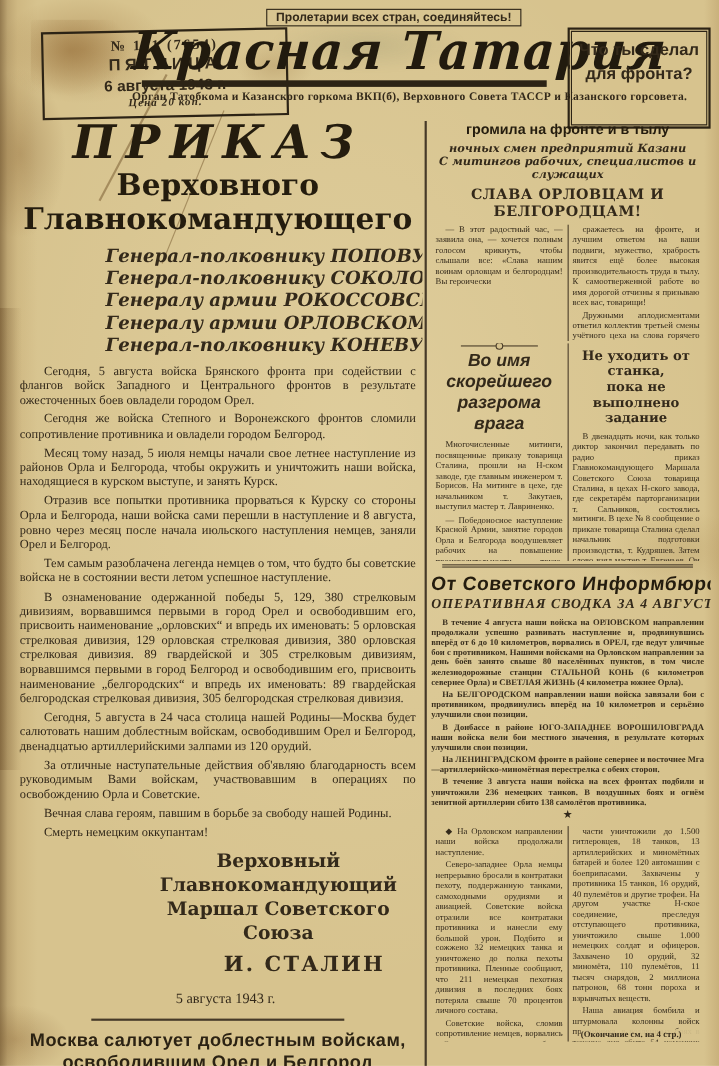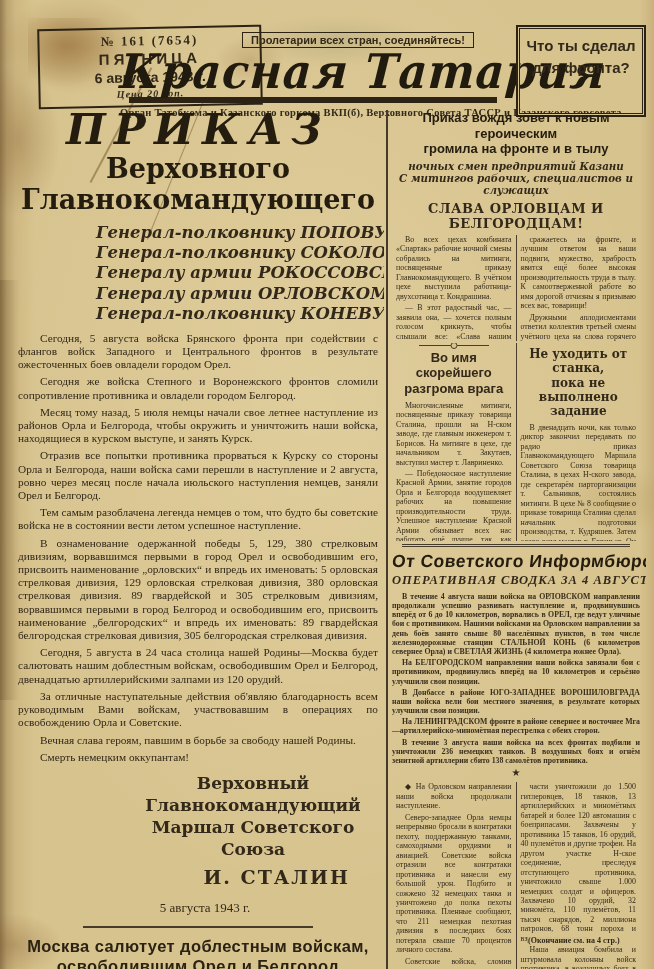--- a/index.html
+++ b/index.html
@@ -38,21 +38,21 @@
   .issue-box{
     position:absolute; left:38px; top:27px; width:224px; height:80px;
     border:2.5px solid #2c2315; padding:4px 8px 2px; text-align:center;
     transform:rotate(-1.2deg);
   }
   .issue-num{ font-size:13px; font-weight:bold; letter-spacing:2px; }
   .issue-day{ font-family:"Liberation Sans",sans-serif; font-size:15px; font-weight:bold; letter-spacing:4px; margin-top:1px; }
   .issue-date{ font-family:"Liberation Sans",sans-serif; font-size:14px; font-weight:bold; margin-top:2px; }
   .issue-price{ font-size:10px; font-weight:bold; font-style:italic; margin-top:3px; letter-spacing:1px; }
 
-  .mast-center{ position:absolute; left:120px; top:30px; width:386px; text-align:center; }
+  .mast-center{ position:absolute; left:120px; top:6px; width:386px; text-align:center; }
   .slogan{
     display:inline-block; border:1.5px solid #2c2315; padding:1px 8px;
     font-family:"Liberation Sans",sans-serif; font-size:11px; font-weight:bold; margin-left:90px;
   }
   .paper-title{
     margin-top:2px; font-family:"DejaVu Serif",serif; font-weight:bold; font-style:italic;
     font-size:44px; line-height:1.0; letter-spacing:1px; color:#211a0e;
     transform:scaleY(1.08) skewX(-4deg); white-space:nowrap;
   }
   .title-rule{ margin:3px auto 0; width:368px; height:6px; background:#2c2315; }
@@ -108,21 +108,21 @@
     font-size:13px; letter-spacing:.5px; margin-top:4px; }
   .two-cols{ display:flex; margin-top:4px; }
   .subcol{ flex:1; padding:0 4px; min-width:0; }
   .subcol p{ font-size:7.9px; line-height:1.2; text-align:justify; text-indent:9px; margin-bottom:2px; }
   .rally-cols{ height:106px; overflow:hidden; }
   .sep-dot{ width:70px; height:1px; background:#4a3d29; margin:2px auto 4px; position:relative; }
   .sep-dot::after{ content:""; position:absolute; left:50%; top:-2.5px; width:5px; height:5px;
     border:1px solid #4a3d29; border-radius:50%; transform:translateX(-50%); background:#d7c38e; }
   .articles-row{ height:198px; overflow:hidden; margin-top:2px; }
   .fact-title{ text-align:center; font-family:"Liberation Sans",sans-serif; font-weight:bold;
-    font-size:13px; line-height:1.2; margin:2px 0 4px; }
+    font-size:16px; line-height:1.2; margin:2px 0 4px;font-style:italic; }
   .mach-title{ text-align:center; font-family:"DejaVu Serif",serif; font-weight:bold;
     font-size:12px; line-height:1.2; margin:4px 0 4px; }
 
   .ib-rule{ height:3px; border-top:1px solid #463a28; border-bottom:1px solid #463a28; margin:3px 10px 4px; }
   .ib-title{ font-family:"Liberation Sans",sans-serif; font-weight:bold; font-size:17.5px;
     transform:skewX(-6deg); letter-spacing:.5px; color:#241c0e; white-space:nowrap; }
   .ib-sub{ font-family:"Liberation Serif",serif; font-style:italic; font-weight:bold;
     font-size:12.5px; letter-spacing:1px; margin-top:1px; white-space:nowrap; }
   .ib-body{ margin-top:4px; }
   .ib-body p{ font-size:7.8px; line-height:1.18; text-align:justify; text-indent:10px; margin-bottom:2px; font-weight:bold; color:#3a2f1e; }
@@ -172,21 +172,21 @@
       <div>Генерал-полковнику СОКОЛОВСКОМУ</div>
       <div>Генералу армии РОКОССОВСКОМУ</div>
       <div>Генералу армии ОРЛОВСКОМ</div>
       <div>Генерал-полковнику КОНЕВУ</div>
     </div>
 
     <div class="order-body">
       <p>Сегодня, 5 августа войска Брянского фронта при содействии с флангов войск Западного и Центрального фронтов в результате ожесточенных боев овладели городом Орел.</p>
       <p>Сегодня же войска Степного и Воронежского фронтов сломили сопротивление противника и овладели городом Белгород.</p>
       <p>Месяц тому назад, 5 июля немцы начали свое летнее наступление из районов Орла и Белгорода, чтобы окружить и уничтожить наши войска, находящиеся в курском выступе, и занять Курск.</p>
-      <p>Отразив все попытки противника прорваться к Курску со стороны Орла и Белгорода, наши войска сами перешли в наступление и 2 августа, ровно через месяц после начала июльского наступления немцев, заняли Орел и Белгород.</p>
+      <p>Отразив все попытки противника прорваться к Курску со стороны Орла и Белгорода, наши войска сами перешли в наступление и 8 августа, ровно через месяц после начала июльского наступления немцев, заняли Орел и Белгород.</p>
       <p>Тем самым разоблачена легенда немцев о том, что будто бы советские войска не в состоянии вести летом успешное наступление.</p>
       <p>В ознаменование одержанной победы 5, 129, 380 стрелковым дивизиям, ворвавшимся первыми в город Орел и освободившим его, присвоить наименование „орловских“ и впредь их именовать: 5 орловская стрелковая дивизия, 129 орловская стрелковая дивизия, 380 орловская стрелковая дивизия. 89 гвардейской и 305 стрелковым дивизиям, ворвавшимся первыми в город Белгород и освободившим его, присвоить наименование „белгородских“ и впредь их именовать: 89 гвардейская белгородская стрелковая дивизия, 305 белгородская стрелковая дивизия.</p>
       <p>Сегодня, 5 августа в 24 часа столица нашей Родины—Москва будет салютовать нашим доблестным войскам, освободившим Орел и Белгород, двенадцатью артиллерийскими залпами из 120 орудий.</p>
       <p>За отличные наступательные действия об'являю благодарность всем руководимым Вами войскам, участвовавшим в операциях по освобождению Орла и Советские.</p>
       <p>Вечная слава героям, павшим в борьбе за свободу нашей Родины.</p>
       <p>Смерть немецким оккупантам!</p>
     </div>
 
     <div class="sig">
       <div class="sig-l">Верховный Главнокомандующий</div>
@@ -199,32 +199,30 @@
 
     <h3 class="salute-head">
       <div>Москва салютует доблестным войскам,</div>
       <div>освободившим Орел и Белгород</div>
     </h3>
 
   </section>
 
   <aside class="right-col">
     <h3 class="rally-head">
-      <div>Приказ вождя зовет к новым героическим</div>
       <div>громила на фронте и в тылу</div>
     </h3>
     <div class="rally-sub">
       <div>ночных смен предприятий Казани</div>
       <div>С митингов рабочих, специалистов и служащих</div>
     </div>
     <div class="rally-banner">СЛАВА ОРЛОВЦАМ И БЕЛГОРОДЦАМ!</div>
 
     <div class="two-cols rally-cols">
       <div class="subcol">
-        <p>Во всех цехах комбината «Спартак» рабочие ночной смены собрались на митинги, посвященные приказу Главнокомандующего. В учётном цехе выступила работница-двухсотница т. Кондрашина.</p>
         <p>— В этот радостный час, — заявила она, — хочется полным голосом крикнуть, чтобы слышали все: «Слава нашим воинам орловцам и белгородцам! Вы героически</p>
       </div>
       <div class="vr"></div>
       <div class="subcol">
         <p>сражаетесь на фронте, и лучшим ответом на ваши подвиги, мужество, храбрость явится ещё более высокая производительность труда в тылу. К самоотверженной работе во имя дорогой отчизны я призываю всех вас, товарищи!</p>
         <p>Дружными аплодисментами ответил коллектив третьей смены учётного цеха на слова горячего призыва работницы-двухсотницы.</p>
       </div>
     </div>
 
     <div class="two-cols articles-row">

